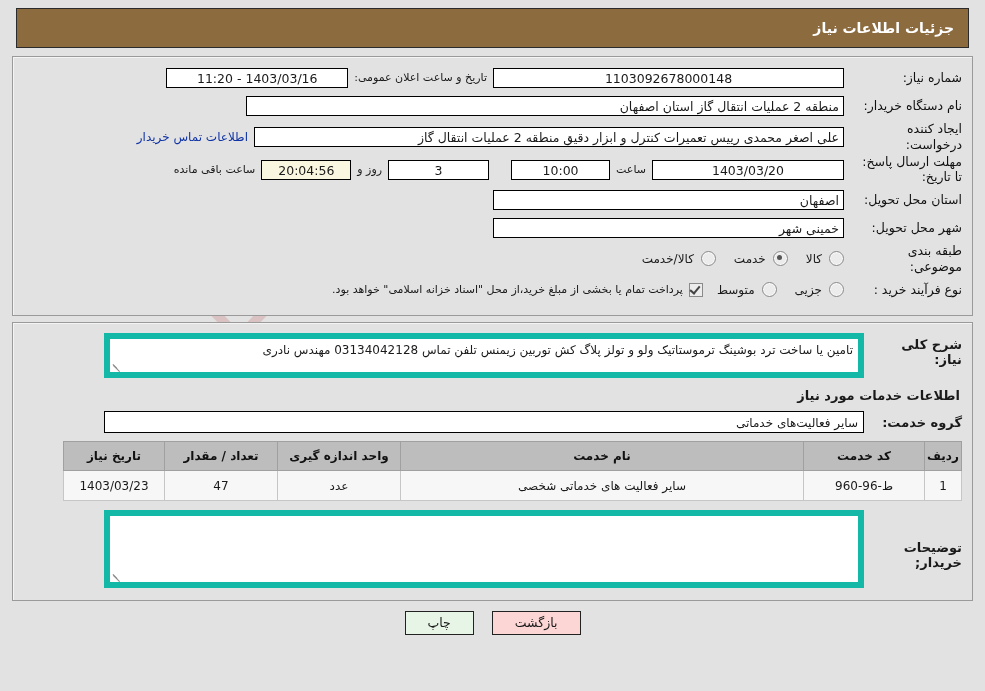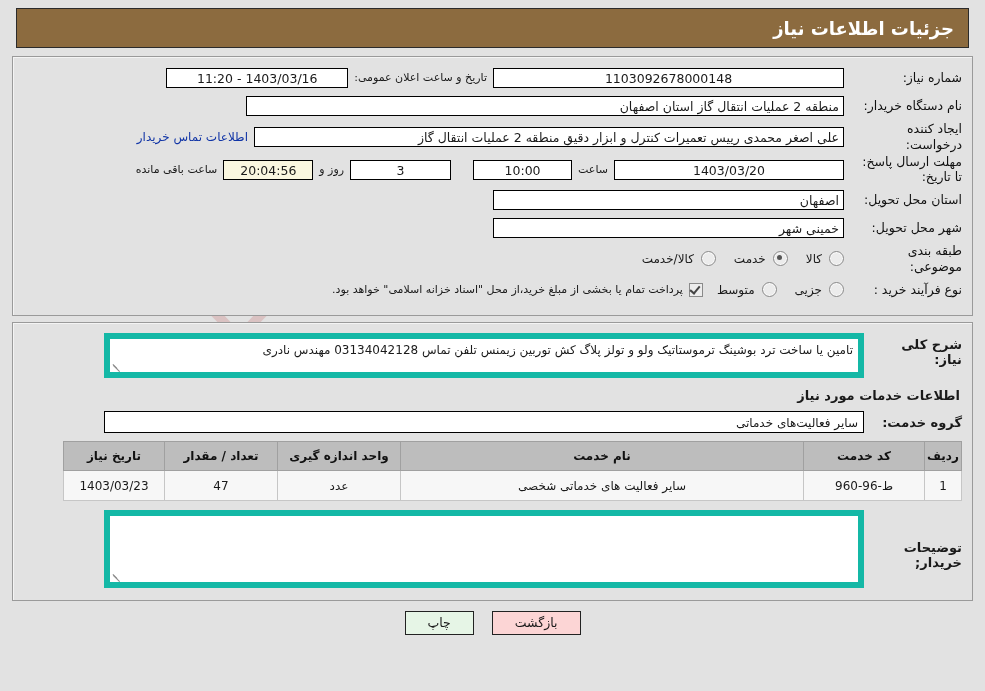--- a/index.html
+++ b/index.html
@@ -73,21 +73,21 @@
     background:#8c6b3f;
     border:1px solid #2b2b2b;
     display:flex;
     align-items:center;
     justify-content:flex-start;
     padding:0 14px;
     box-sizing:border-box;
   }
   .titlebar-text{
     color:#ffffff;
-    font-size:18px;
+    font-size:14px;
     font-weight:bold;
   }
   .panel{
     margin:8px 12px 0 12px;
     background:#e2e2e2;
     border:1px solid #9a9a9a;
     box-shadow:inset 1px 1px 0 #f4f4f4;
     padding:8px 10px 10px 10px;
     box-sizing:border-box;
   }
@@ -132,21 +132,21 @@
     color:#1034a6;
     font-size:12px;
     white-space:nowrap;
     cursor:pointer;
     padding:0 6px;
   }
   
   .w-need{width:351px;}
   .w-org{width:598px;}
   .w-creator{width:590px;}
-  .w-date{width:230px;}
+  .w-date{width:192px;}
   .w-hour{width:99px;}
   .w-days{width:101px;}
   .w-count{width:90px;}
   .w-pubdate{width:182px;}
   .w-prov{width:351px;}
   .w-city{width:351px;}
   
   .radio-group{display:flex;align-items:center;gap:4px;}
   .radio{
     width:13px;height:13px;

